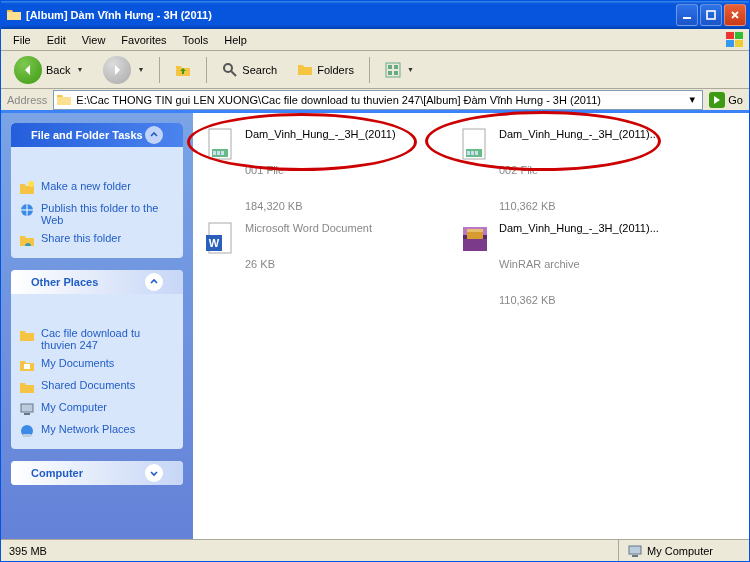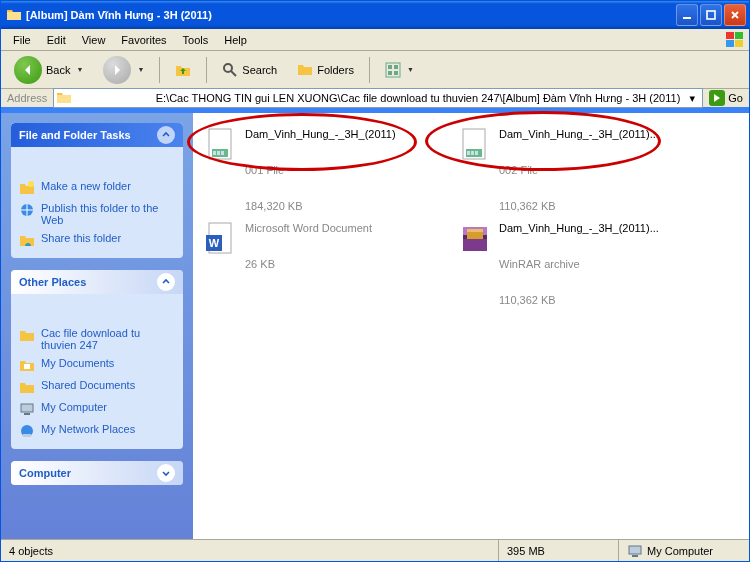--- a/index.html
+++ b/index.html
@@ -20,32 +20,32 @@
     
     .toolbar{height:38px;background:#ece9d8;display:flex;align-items:center;padding:0 6px;border-bottom:1px solid #aca899;gap:6px;}
     .tb-btn{display:flex;align-items:center;gap:4px;padding:3px 6px;border:1px solid transparent;border-radius:3px;}
     .tb-sep{width:1px;height:26px;background:#aca899;margin:0 2px;}
     .circle-btn{width:28px;height:28px;border-radius:50%;display:flex;align-items:center;justify-content:center;position:relative;}
     .circle-btn.back{background:radial-gradient(circle at 35% 30%,#7ec850,#3d9a12);}
     .circle-btn.fwd{background:radial-gradient(circle at 35% 30%,#dcdcdc,#a9a9a9);}
     .circle-btn svg{fill:#fff;}
     .drop-arrow{font-size:7px;color:#333;margin-left:2px;}
     
-    .addressbar{height:24px;background:#ece9d8;display:flex;align-items:center;padding:0 6px;border-bottom:6px solid #3b82f6;gap:6px;}
+    .addressbar{height:24px;background:#ece9d8;display:flex;align-items:center;padding:0 6px;border-bottom:3px solid #3b82f6;gap:6px;}
     .addr-label{color:#888;}
     .addr-input{flex:1;height:20px;display:flex;align-items:center;background:#fff;border:1px solid #7f9db9;padding:0 2px;gap:4px;}
     .addr-input .folder-ico{width:16px;height:16px;}
-    .addr-input .path{flex:1;white-space:nowrap;overflow:hidden;text-align:right;}
+    .addr-input .path{flex:1;white-space:nowrap;overflow:hidden;}
     .addr-drop{width:16px;display:flex;align-items:center;justify-content:center;}
     .go-btn{display:flex;align-items:center;gap:3px;}
     
     .bodyarea{flex:1;display:flex;background:#fff;}
     .sidebar{width:192px;background:linear-gradient(to bottom,#7aa4e6,#6482d8);padding:10px 10px 0 10px;display:flex;flex-direction:column;gap:12px;overflow:hidden;}
     .panel{background:#d8e6fb;border-radius:4px;overflow:hidden;}
-    .panel-head{height:24px;background:linear-gradient(to right,#fff,#c6d6f6);display:flex;align-items:center;justify-content:space-between;padding:0 8px;color:#215dc6;font-weight:bold;border-radius:4px 4px 0 0;}
+    .panel-head{height:24px;background:linear-gradient(to right,#fff,#c6d6f6);display:flex;align-items:center;justify-content:space-between;padding:0 20px;color:#215dc6;font-weight:bold;border-radius:4px 4px 0 0;}
     .panel-head.dark{background:linear-gradient(to right,#245edb,#4b84ee);color:#fff;}
     .panel-body{padding:6px 8px 10px 8px;display:flex;flex-direction:column;gap:6px;margin-top:27px;}
     .task{display:flex;gap:6px;align-items:flex-start;color:#215dc6;cursor:pointer;}
     .task .tico{width:16px;height:16px;flex-shrink:0;}
     .chev{width:18px;height:18px;border-radius:50%;background:#fff;display:flex;align-items:center;justify-content:center;color:#215dc6;}
     .panel-head.dark .chev{background:#ffffffaa;color:#215dc6;}
     
     .filepane{flex:1;padding:12px 8px;display:flex;flex-wrap:wrap;align-content:flex-start;gap:4px 8px;position:relative;}
     .file-item{width:246px;display:flex;gap:6px;padding:2px;}
     .file-item .fico{width:36px;height:36px;flex-shrink:0;display:flex;align-items:center;justify-content:center;}
@@ -338,23 +338,20 @@
         <div class="info">
             <span class="name">Dam_Vinh_Hung_-_3H_(2011)...</span>
             <span class="meta">WinRAR archive</span>
             <span class="meta">110,362 KB</span>
           </div>
       </div>
     </div>
   </div>
 
   <div class="statusbar">
-    <div class="cell">
-        <span>4 objects</span>
-      </div>
     <div class="cell" style="width:120px;">
         <span>395 MB</span>
       </div>
     <div class="cell" style="width:130px;border-right:none;">
       <svg class="sico" viewBox="0 0 16 16">
           <rect x="2" y="3" width="12" height="8" fill="#bcd" stroke="#678"></rect>
           <rect x="5" y="12" width="6" height="2" fill="#678"></rect>
         </svg>
       <span>My Computer</span>
     </div>

